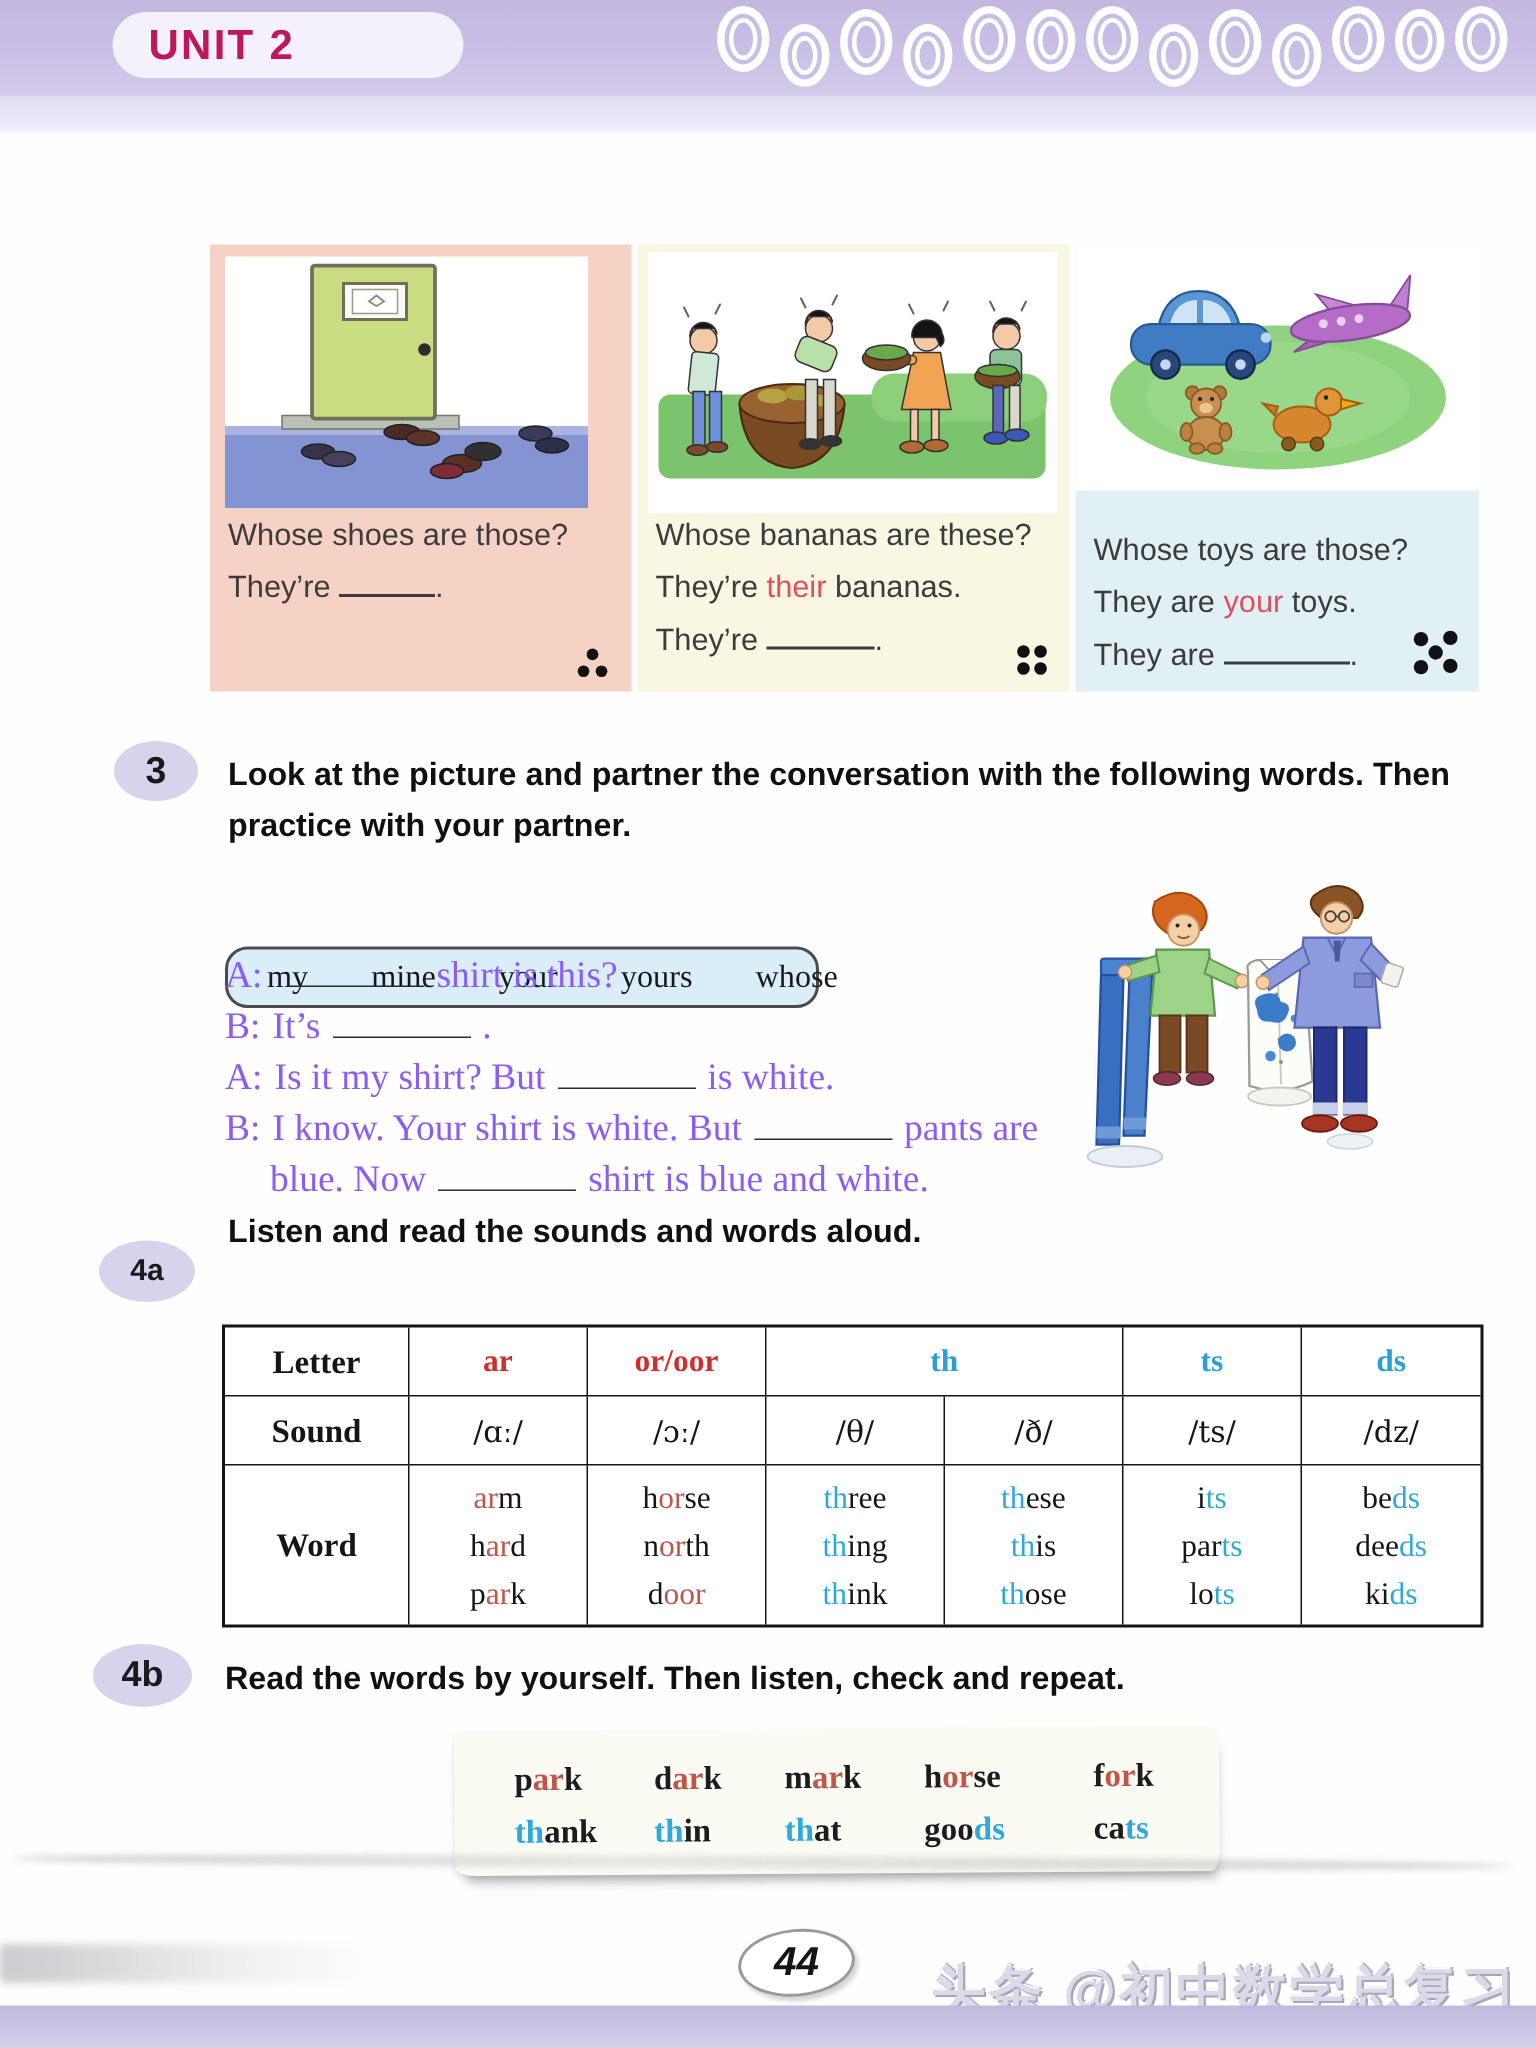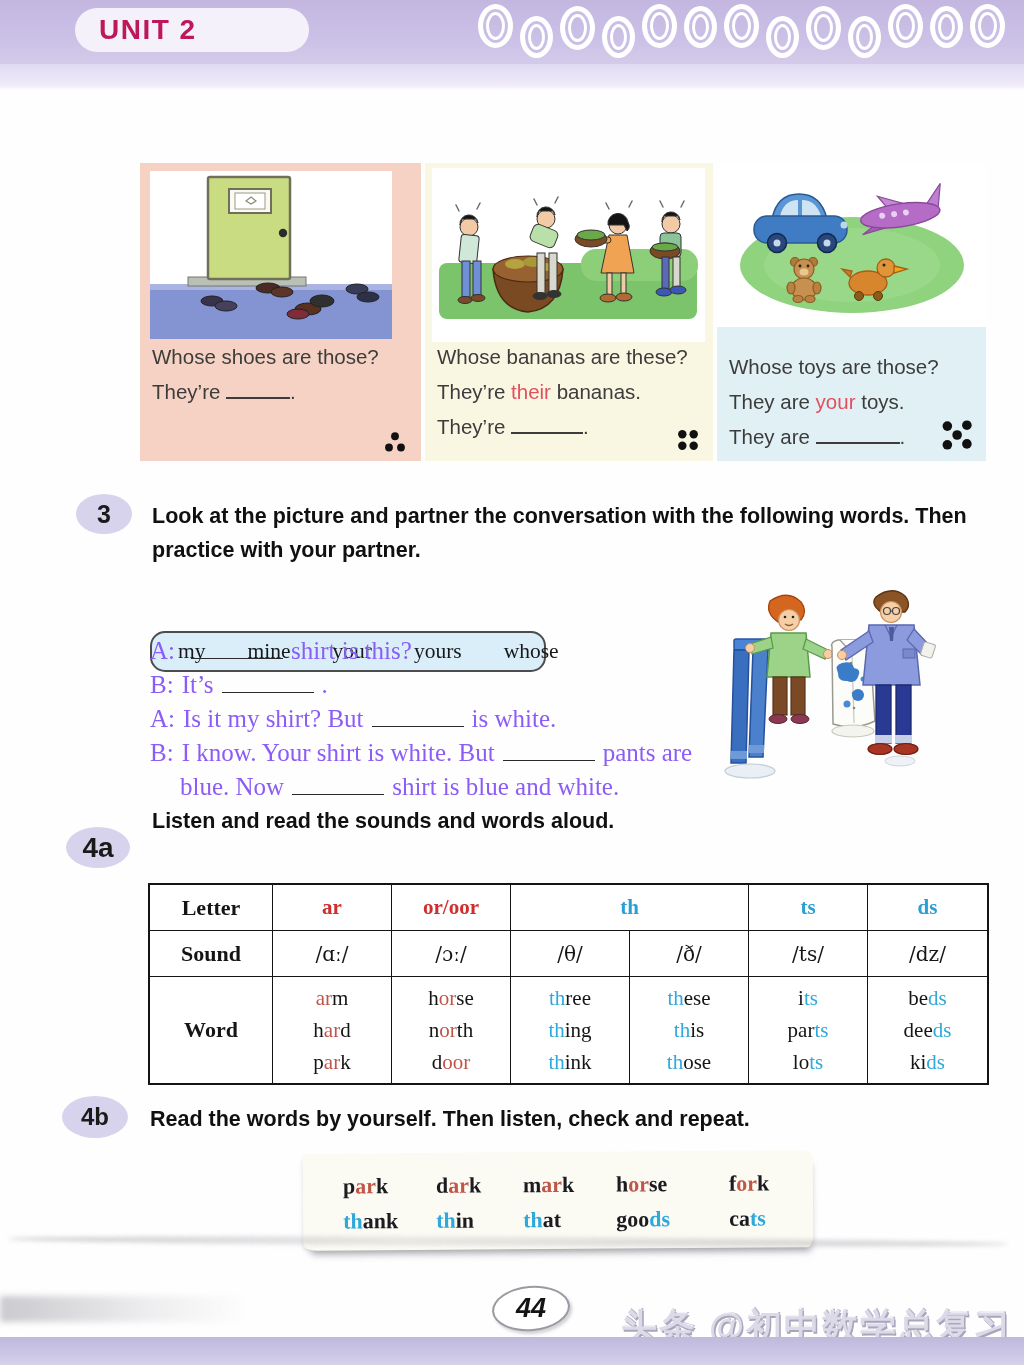--- a/index.html
+++ b/index.html
@@ -63,21 +63,21 @@
     font-family:"Liberation Serif","DejaVu Serif",serif;font-size:21.5px;color:#18181c;margin-top:44px;}
   .dialog{position:absolute;left:150px;top:634px;width:610px;
     font-family:"Liberation Serif","DejaVu Serif",serif;font-size:25px;color:#8b5cf6;}
   .dline{height:34px;line-height:34px;white-space:nowrap;}
   .dline .lbl{margin-right:8px;}
   .dblank{display:inline-block;width:92px;border-bottom:1.6px solid #2a2a2a;height:20px;margin:0 8px;vertical-align:baseline;}
   .dline.cont{padding-left:30px;}
   .pic3{position:absolute;left:700px;top:583px;width:242px;height:232px;}
 
   
-  .badge4a{left:66px;top:827px;width:64px;height:41px;font-size:28px;}
+  .badge4a{left:66px;top:827px;width:64px;height:41px;font-size:20px;}
   .instr4a{left:152px;top:804px;width:800px;}
   .ptable{position:absolute;left:148px;top:883px;display:grid;
     grid-template-columns:123px repeat(6,119px);grid-template-rows:46px 46px 106px;
     border:2.5px solid #141414;background:#fff;
     font-family:"Liberation Serif","DejaVu Serif",serif;}
   .ptable>div{border-right:1.6px solid #141414;border-bottom:1.6px solid #141414;
     display:flex;align-items:center;justify-content:center;font-size:21px;color:#151515;}
   .ptable>div.lastcol{border-right:none;}
   .ptable>div.lastrow{border-bottom:none;}
   .ptable .rowlabel{font-weight:bold;font-size:22px;}

